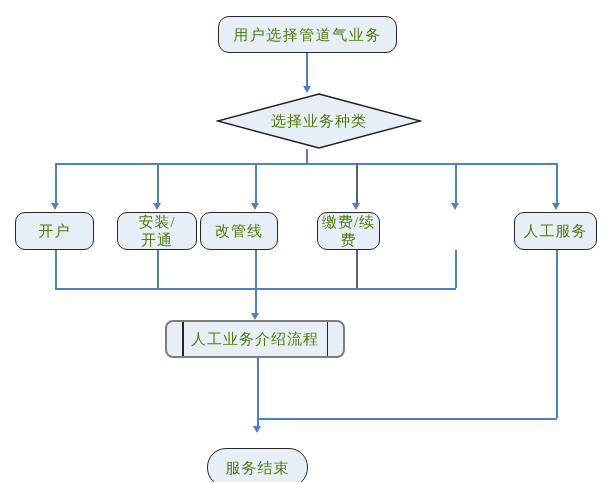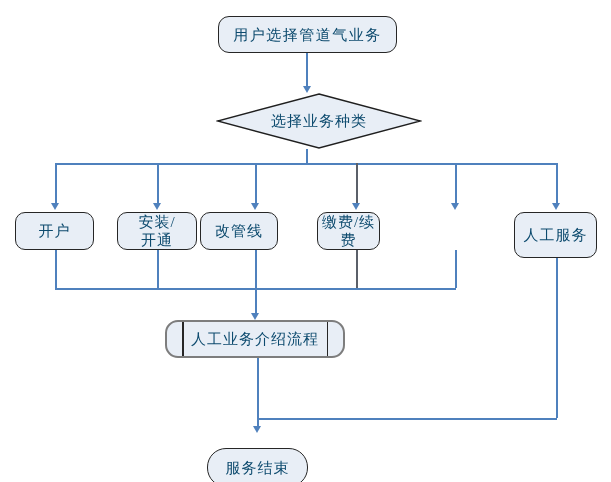--- a/index.html
+++ b/index.html
@@ -1,31 +1,31 @@
 <!DOCTYPE html>
 <html style="--connector: #4f81bd; --connector-alt: #5b6069; --node-fill: #e8eef6; --node-border: #262626; --process-border: #7d7d7d;"><head>
 <meta charset="utf-8">
 <style>
   html,body{margin:0;padding:0;background:#ffffff;}
   #canvas{
     position:relative;width:611px;height:482px;background:#ffffff;
-    font-family:"Liberation Serif","DejaVu Serif",serif;color:#0c4a6e;
+    font-family:"Liberation Serif","DejaVu Serif",serif;color:#4d7c0f;
     overflow:hidden;
   }
   .node{
     position:absolute;box-sizing:border-box;
     background:var(--node-fill,#e8eef6);
     border:1.5px solid var(--node-border,#262626);
     display:flex;align-items:center;justify-content:center;text-align:center;
     font-size:15px;letter-spacing:1px;line-height:18px;white-space:pre-line;
   }
   .rounded{border-radius:11px;}
   .branch{border-radius:10px;}
   .stadium{border-radius:19px;}
-  .process{border:2.5px solid var(--process-border,#7d7d7d);border-radius:13px;}
+  .process{border:2.5px solid var(--process-border,#7d7d7d);border-radius:8px;}
   .procbar{position:absolute;top:0;bottom:0;width:1.5px;background:var(--node-border,#262626);}
   .diamond-wrap{position:absolute;}
   .diamond-label{
     position:absolute;inset:0;display:flex;align-items:center;justify-content:center;
     font-size:15px;letter-spacing:1px;
   }
   .vline{position:absolute;width:1.5px;background:var(--connector,#4f81bd);}
   .hline{position:absolute;height:1.5px;background:var(--connector,#4f81bd);}
   .thick{width:2px;}
   .alt{background:var(--connector-alt,#5b6069);}
@@ -101,21 +101,21 @@
 
   <div class="node branch" style="left:200px;top:212px;width:78px;height:38px;">
     <span>改管线</span>
   </div>
 
   <div class="node branch" style="left:317px;top:212px;width:63px;height:38px;">
     <span>缴费/续费</span>
   </div>
 
 
-  <div class="node branch" style="left:514px;top:212px;width:83px;height:46px;">
+  <div class="node branch" style="left:514px;top:212px;width:83px;height:38px;">
     <span>人工服务</span>
   </div>
 
   <div class="node process" style="left:165px;top:320px;width:180px;height:38px;">
     <div class="procbar" style="left:15px;"></div>
     <div class="procbar" style="right:15px;"></div>
     <span>人工业务介绍流程</span>
   </div>
 
   <div class="node stadium" style="left:207px;top:448px;width:101px;height:39px;">

